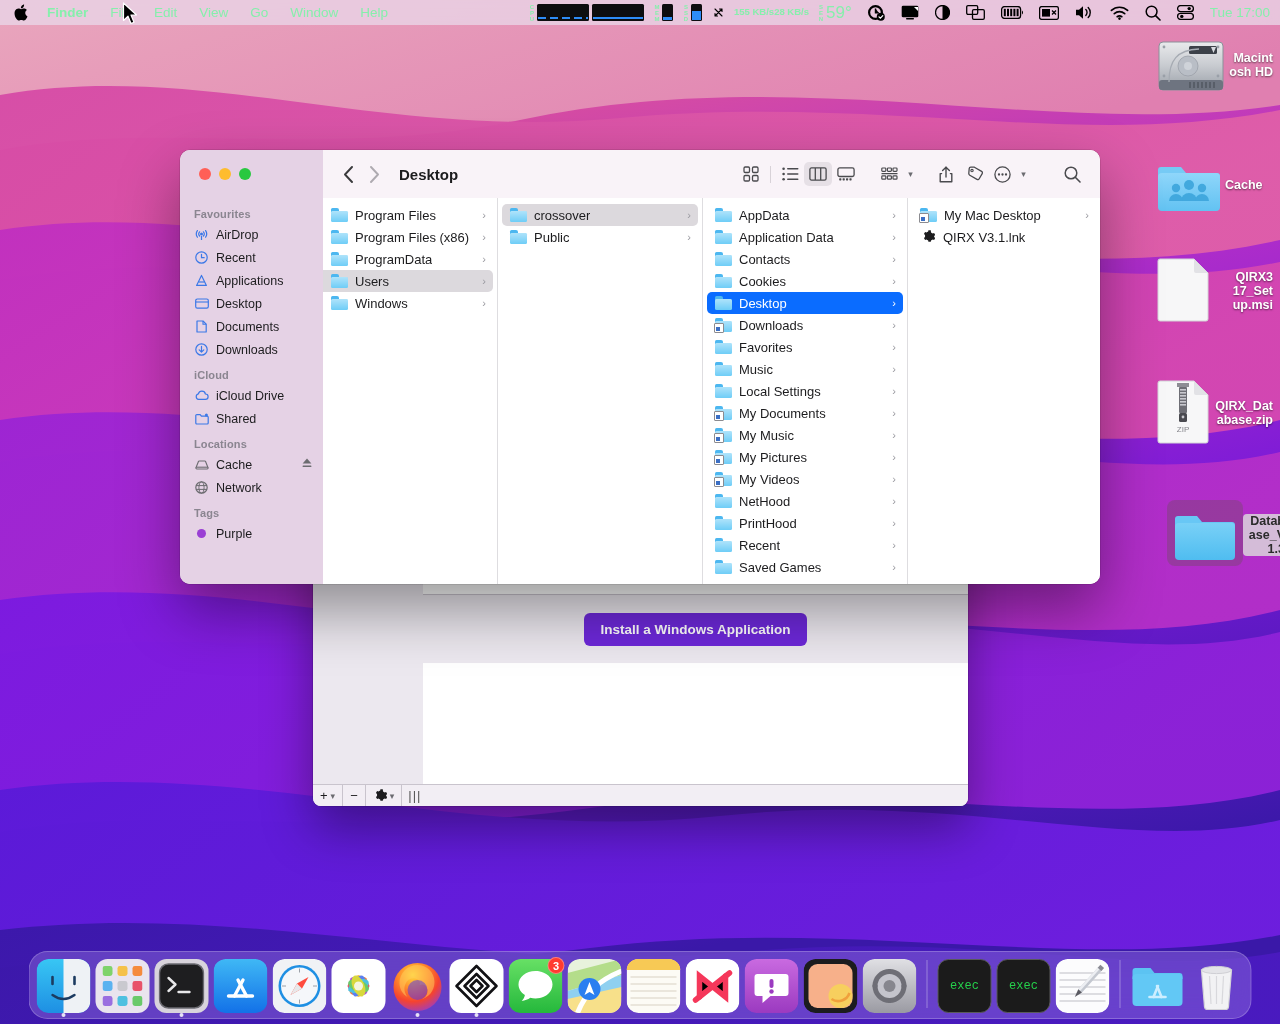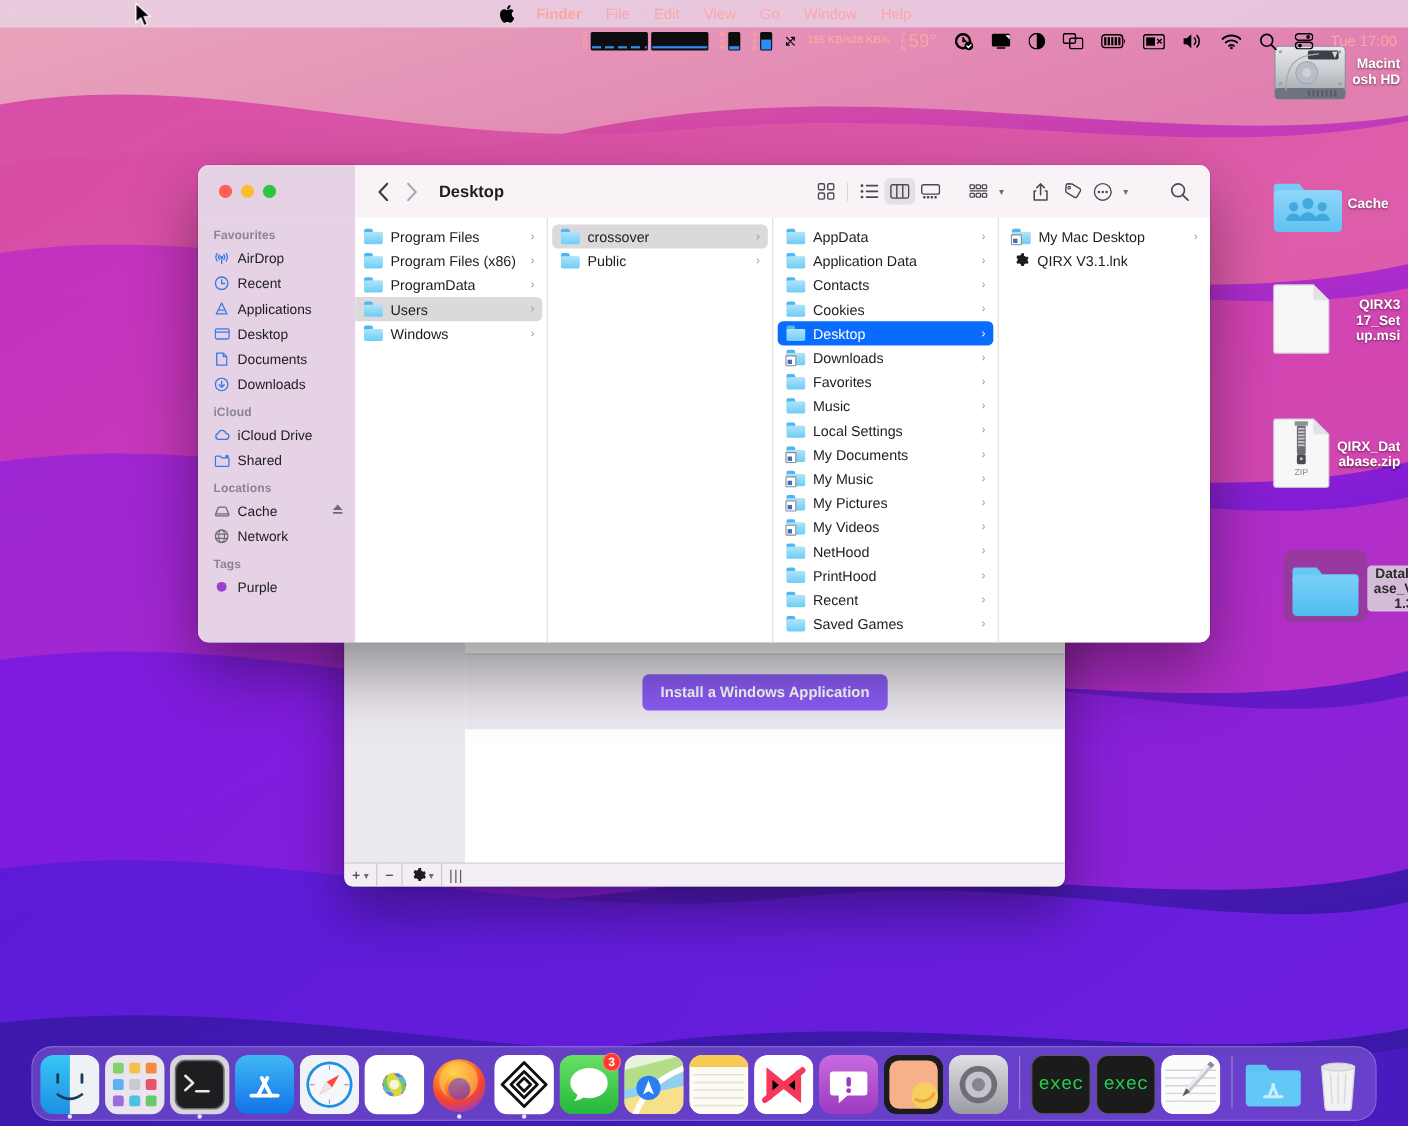--- a/index.html
+++ b/index.html
@@ -14,21 +14,21 @@
   
   #wallpaper { position:absolute; inset:0; overflow:hidden; z-index:0; }
   #wallpaper svg { width:1280px; height:1024px; display:block; }
 
   
   #menubar {
     position:absolute; top:0; left:0; width:1280px; height:25px; z-index:60;
     background:rgba(233,214,232,0.78);
     backdrop-filter:blur(18px);
     display:flex; align-items:center;
-    font-size:13.5px; color:#fca5a5;flex-direction:column;
+    font-size:13.5px; color:#86efac;
   }
   #menubar .mb-left { display:flex; align-items:center; padding-left:12px; gap:0; }
   #menubar .mb-item { padding:0 11px; height:25px; display:flex; align-items:center; white-space:nowrap; }
   #menubar .mb-item.bold { font-weight:700; padding-left:8px; }
   #menubar .apple { padding:0 11px 0 2px; display:flex; align-items:center; }
   #menubar .mb-right { margin-left:auto; display:flex; align-items:center; gap:0; padding-right:10px; }
   #menubar .mb-right > * { display:flex; align-items:center; }
   .stat-group { display:flex; align-items:center; margin:0 5px; }
   .vlabel { font-size:6.5px; line-height:6.2px; font-weight:700; letter-spacing:0; margin-right:2px; text-align:center; }
   .graphbox { width:52px; height:17px; background:#0d0d0f; border-radius:1.5px; position:relative; overflow:hidden; }
@@ -67,21 +67,21 @@
   #co-sidebar { width:110px; background:linear-gradient(to bottom,#a7a4ad 0%,#cdc8d2 22%,#ece8ef 45%,#ece8ef 100%); }
   #co-main { flex:1; background:#fff; display:flex; flex-direction:column; min-width:0; position:relative; }
   #co-toolrow { height:170px; background:linear-gradient(to bottom,#9e9ba3 0%,#d4d0d8 16%,#fbfbfc 45%,#fff 60%); position:relative; }
   .co-tile { position:absolute; width:120px; text-align:center; }
   .co-tile .glyph { height:66px; display:flex; align-items:flex-end; justify-content:center; }
   .co-tile .t { margin-top:7px; font-size:11.5px; color:#1c1c1e; }
   .co-clip-row { position:absolute; top:-16px; left:0; width:100%; height:18px; display:flex; }
   .co-clip-row span { flex:1; text-align:center; font-size:11.5px; color:#1c1c1e; }
   #co-footer { height:69px; background:#ece8ef; border-top:1px solid #c9c4cd; display:flex; align-items:center; justify-content:center; }
   #co-install {
-    background:#8b5cf6; color:#fff; border:none; border-radius:6px;
+    background:#6d28d9; color:#fff; border:none; border-radius:6px;
     font-size:13.5px; font-weight:700; padding:9px 17px; font-family:inherit; cursor:default;
   }
   #co-bottombar {
     height:22px; background:#f2eef4; border-top:1px solid #c9c4cd;
     display:flex; align-items:stretch; font-size:13px;
   }
   #co-bottombar .seg { border-right:1px solid #c9c4cd; display:flex; align-items:center; justify-content:center; gap:2px; padding:0 7px; color:#1c1c1e; }
   #co-bottombar .grip { padding:0 6px; display:flex; align-items:center; letter-spacing:1px; color:#555; }
 
   
@@ -166,21 +166,21 @@
   .dk { width:54px; height:54px; border-radius:12px; position:relative; overflow:visible; flex-shrink:0; }
   .dk .inner { width:54px; height:54px; border-radius:12px; overflow:hidden; display:flex; align-items:center; justify-content:center; }
   .dk-run { position:absolute; bottom:-4px; left:50%; transform:translateX(-50%); width:4px; height:4px; border-radius:50%; background:rgba(255,255,255,.85); }
   .dk-badge {
     position:absolute; top:-2px; right:-2px; min-width:17px; height:17px; border-radius:9px;
     background:#ff3b30; color:#fff; font-size:11px; font-weight:700;
     display:flex; align-items:center; justify-content:center; padding:0 4px;
     border:1.4px solid rgba(255,255,255,.35); z-index:4;
   }
   .dk-sep { width:1px; height:48px; background:rgba(255,255,255,.35); margin:0 5px 2px; align-self:center; }
-  .term-ico { width:54px; height:54px; background:#1b1b1b; border-radius:11px; border:1.5px solid #5a5a5a; display:flex; align-items:center; justify-content:center; color:#25d04b; font-family:"Liberation Mono", monospace; font-size:17px; }
+  .term-ico { width:54px; height:54px; background:#1b1b1b; border-radius:11px; border:1.5px solid #5a5a5a; display:flex; align-items:center; justify-content:center; color:#25d04b; font-family:"Liberation Mono", monospace; font-size:12px; }
   .cursor-arrow { position:absolute; z-index:100; }
 </style>
 </head>
 <body>
 
 <div id="wallpaper">
   <svg viewBox="0 0 1280 1024" preserveAspectRatio="none" xmlns="http://www.w3.org/2000/svg">
     <defs>
       <linearGradient id="wg" x1="0" y1="0" x2="0.25" y2="1">
         <stop offset="0%" stop-color="#e88fa8"></stop>

